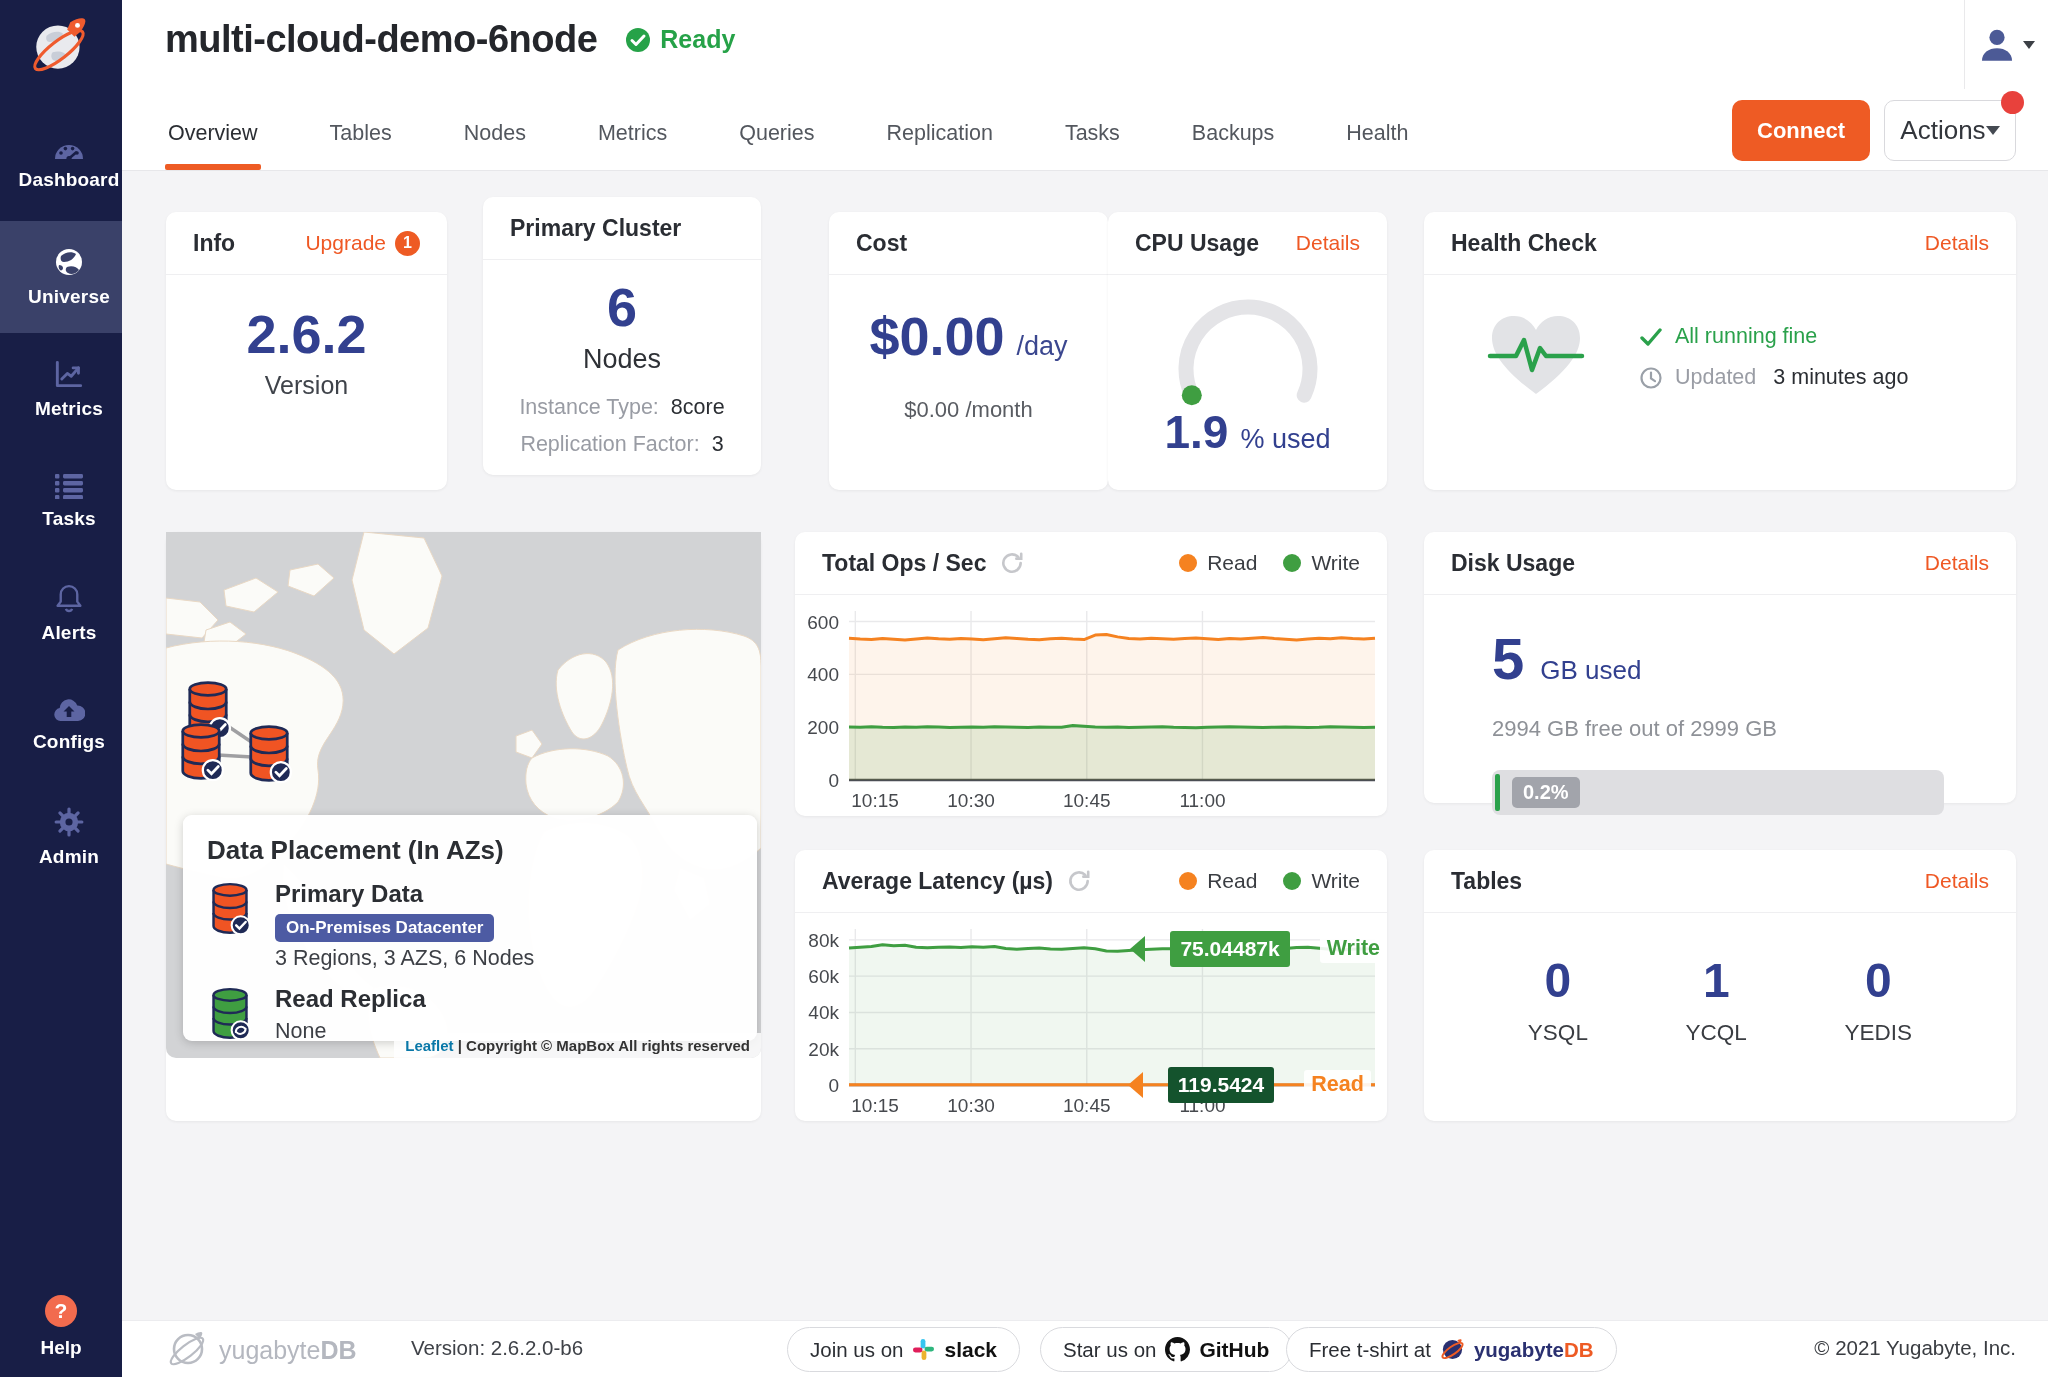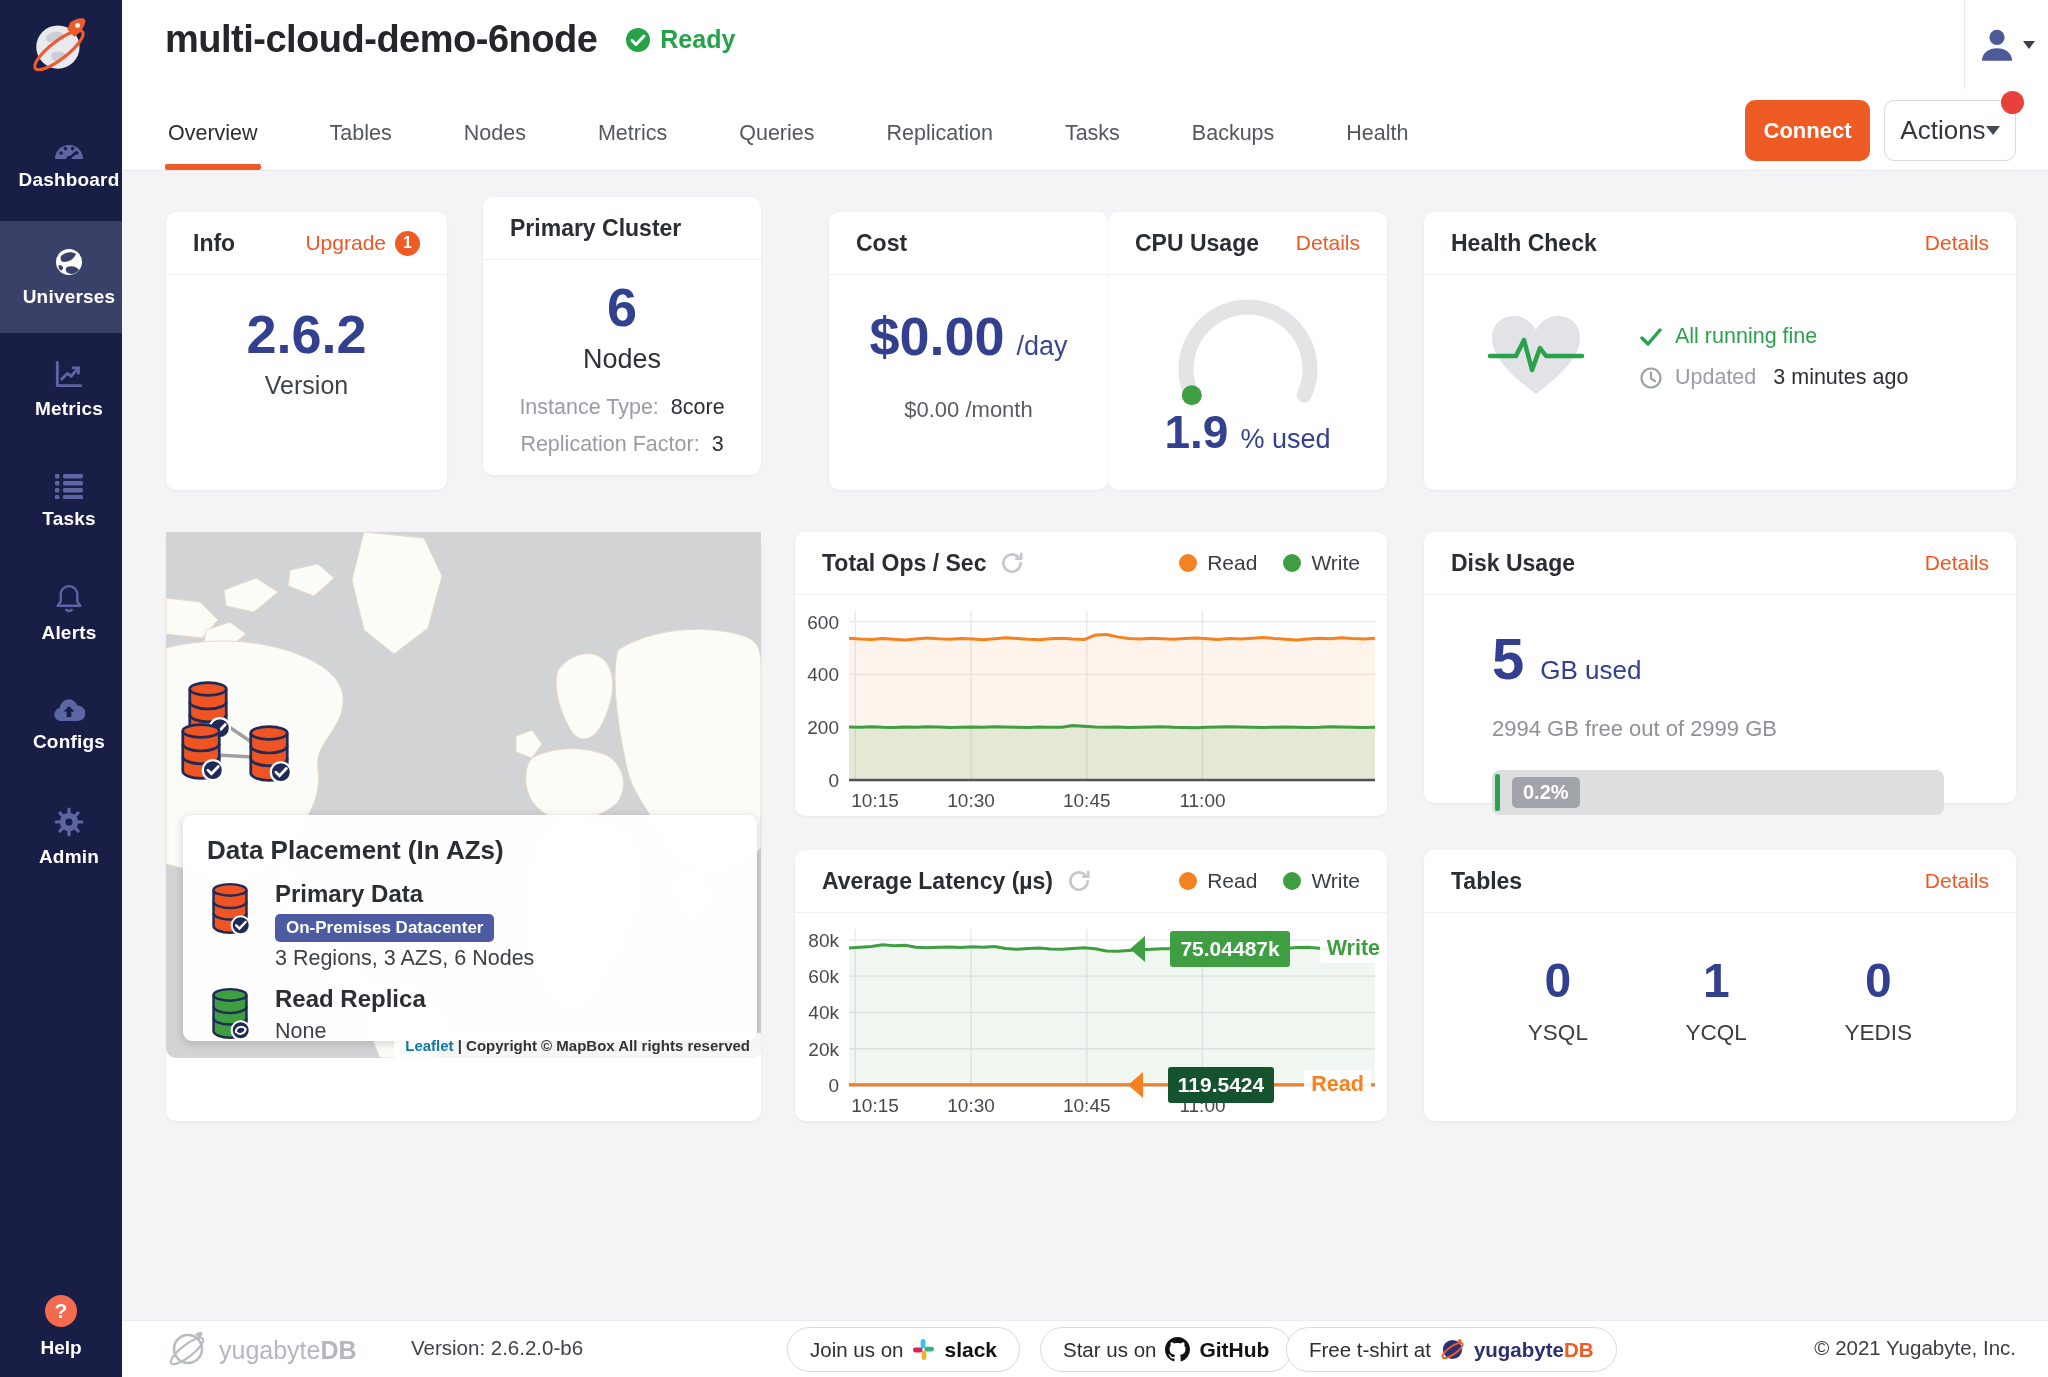--- a/index.html
+++ b/index.html
@@ -19,21 +19,21 @@
   
   .header { position:absolute; left:122px; top:0; right:0; height:171px; background:#fff; border-bottom:1px solid #e7e7ea; z-index:10; }
   .title-row { position:absolute; left:43px; top:18px; display:flex; align-items:center; gap:28px; }
   .page-title { font-size:38px; font-weight:700; color:#24262b; letter-spacing:-.5px; }
   .ready { display:flex; align-items:center; gap:9px; font-size:25px; font-weight:700; color:#26a248; }
   .tabs { position:absolute; left:43px; bottom:0; display:flex; }
   .tab { position:relative; margin-right:66px; padding:0 3px 24px; font-size:21.5px; color:#53575e; cursor:pointer; }
   .tab.active { color:#2b2e33; font-weight:500; }
   .tab.active::after { content:""; position:absolute; left:0; right:0; bottom:0; height:6px; background:#ee5b24; border-radius:2px; }
   .hdr-actions { position:absolute; top:100px; right:32px; display:flex; gap:14px; }
-  .btn-connect { width:125px; height:61px; background:#ee5b24; color:#fff; font-size:22px; font-weight:700; border:none; border-radius:10px; cursor:pointer; font-family:inherit; }
+  .btn-connect { width:138px; height:61px; background:#ee5b24; color:#fff; font-size:22px; font-weight:700; border:none; border-radius:10px; cursor:pointer; font-family:inherit; }
   .btn-actions { position:relative; width:132px; height:61px; background:#fff; color:#33363c; font-size:26px; border:1.5px solid #d9d9dd; border-radius:10px; cursor:pointer; font-family:inherit; display:flex; align-items:center; justify-content:center; }
   .caret-down { width:0; height:0; border-left:7px solid transparent; border-right:7px solid transparent; border-top:9px solid #454a52; }
   .notif-dot { position:absolute; top:-10px; right:-9px; width:23px; height:23px; border-radius:50%; background:#e8413c; }
   .user-box { position:absolute; top:0; right:0; width:84px; height:89px; border-left:1px solid #e9e9eb; display:flex; align-items:center; justify-content:center; gap:7px; cursor:pointer; }
   .user-caret { width:0; height:0; border-left:6px solid transparent; border-right:6px solid transparent; border-top:8px solid #3c4046; }
 
   
   .content { position:absolute; left:122px; top:171px; right:0; bottom:57px; background:#f4f4f6; }
   .card { position:absolute; background:#fff; border-radius:10px; box-shadow:0 1px 3px rgba(0,0,0,.06); }
   .card-head { height:63px; border-bottom:1px solid #efeff1; display:flex; align-items:center; justify-content:space-between; padding:0 27px; }
@@ -152,21 +152,21 @@
       </svg>
       <span class="lbl">Dashboard</span>
     </div>
     <div class="sb-item active">
       <svg width="30" height="30" viewBox="0 0 30 30">
         <circle cx="15" cy="15" r="13" fill="#ffffff"></circle>
         <path d="M7 9c4-4 11-5 15-2-2 5-7 8-12 8-3 0-4-3-3-6z" fill="#3a4169"></path>
         <path d="M13 20c5-2 10 0 12 3-3 4-8 5-11 3-2.5-1.5-3-4-1-6z" fill="#3a4169"></path>
         <path d="M5 18c2 0 4 1 4 3s-2 3-3 2c-1.2-1.2-1.8-3.4-1-5z" fill="#3a4169"></path>
       </svg>
-      <span class="lbl">Universes</span>
+      <span class="lbl">Universe</span>
     </div>
     <div class="sb-item">
       <svg width="30" height="30" viewBox="0 0 27 27" fill="none" stroke="currentColor" stroke-width="2.6" stroke-linecap="round" stroke-linejoin="round">
         <path d="M3 3v21h21"></path>
         <path d="M7 18l5-5 3.5 2.5L22 8"></path>
         <path d="M17.2 8H22v4.8"></path>
       </svg>
       <span class="lbl">Metrics</span>
     </div>
     <div class="sb-item">

